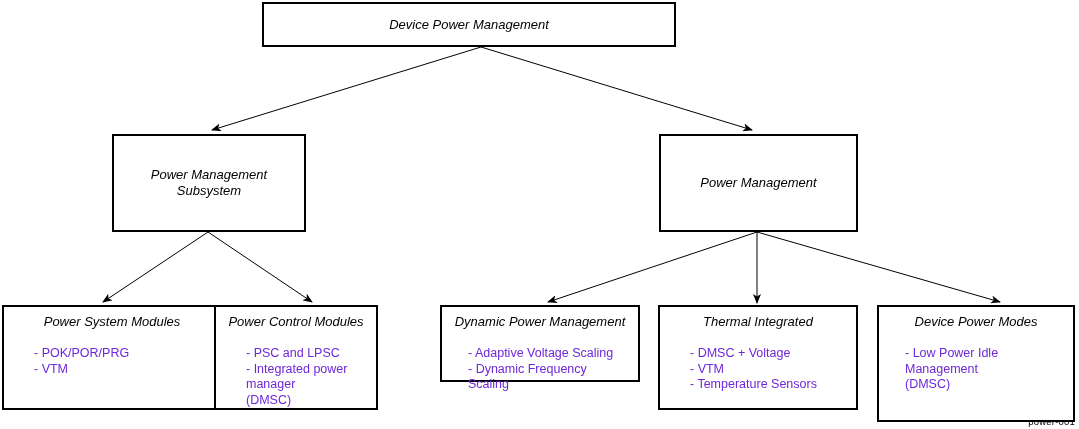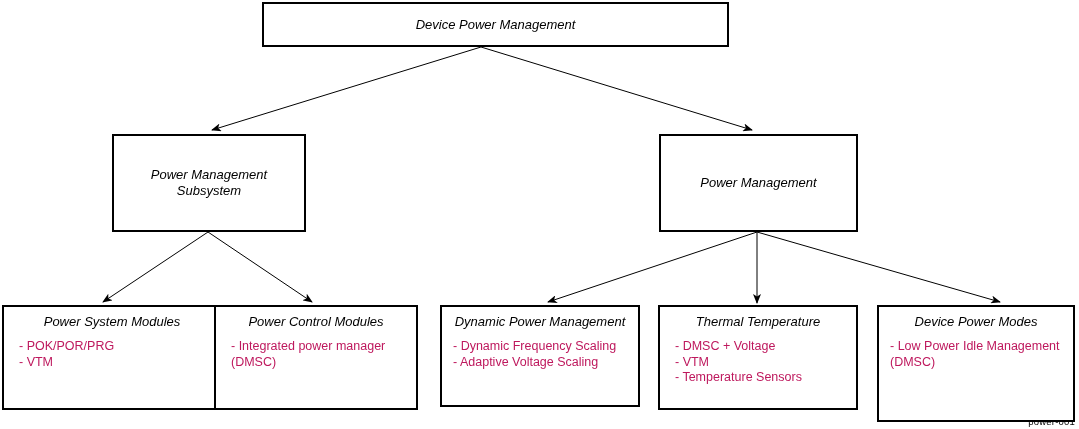--- a/index.html
+++ b/index.html
@@ -34,25 +34,25 @@
   .node-title {
     font-style: italic;
     font-size: 13px;
     line-height: 16px;
     color: #000000;
     text-align: center;
     white-space: pre-line;
   }
   .node-items {
     list-style: none;
-    margin: 1px;
+    margin: 16px;
     padding: 0;
     font-size: 12.5px;
     line-height: 15.5px;
-    color: #be185d;
+    color: #6d28d9;
     text-align: left;
   }
   .node-items li {
     margin: 0;
     padding: 0;
     white-space: pre-line;
   }
   
   .node.centered {
     display: flex;
@@ -102,59 +102,60 @@
 
     <line x1="208" y1="232" x2="312" y2="302" stroke="#000000" stroke-width="1" marker-end="url(#arrowhead)"></line>
 
     <line x1="757" y1="232" x2="548" y2="302" stroke="#000000" stroke-width="1" marker-end="url(#arrowhead)"></line>
 
     <line x1="757" y1="232" x2="757" y2="303" stroke="#000000" stroke-width="1" marker-end="url(#arrowhead)"></line>
 
     <line x1="757" y1="232" x2="1000" y2="302" stroke="#000000" stroke-width="1" marker-end="url(#arrowhead)"></line>
   </svg>
 
-  <div class="node centered" style="left:262px; top:2px; width:467px; height:45px;">
+  <div class="node centered" style="left:262px; top:2px; width:414px; height:45px;">
     <div class="node-title">Device Power Management</div>
   </div>
 
   <div class="node centered" style="left:112px; top:134px; width:194px; height:98px;">
     <div class="node-title">Power Management
 Subsystem</div>
   </div>
 
   <div class="node centered" style="left:659px; top:134px; width:199px; height:98px;">
     <div class="node-title">Power Management</div>
   </div>
 
   <div class="node leaf" style="left:2px; top:305px; width:220px; height:105px;">
     <div class="node-title">Power System Modules</div>
     <ul class="node-items">
       <li>- POK/POR/PRG</li>
       <li>- VTM</li>
     </ul>
   </div>
 
-  <div class="node leaf" style="left:214px; top:305px; width:204px; height:105px;">
+  <div class="node leaf" style="left:214px; top:305px; width:164px; height:105px;">
     <div class="node-title">Power Control Modules</div>
     <ul class="node-items">
+      <li>- PSC and LPSC</li>
       <li>- Integrated power manager
   (DMSC)</li>
     </ul>
   </div>
 
-  <div class="node leaf wide-items" style="left:440px; top:305px; width:200px; height:102px;">
+  <div class="node leaf wide-items" style="left:440px; top:305px; width:200px; height:77px;">
     <div class="node-title">Dynamic Power Management</div>
     <ul class="node-items">
+      <li>- Adaptive Voltage Scaling</li>
       <li>- Dynamic Frequency Scaling</li>
-      <li>- Adaptive Voltage Scaling</li>
     </ul>
   </div>
 
   <div class="node leaf" style="left:658px; top:305px; width:200px; height:105px;">
-    <div class="node-title">Thermal Temperature</div>
+    <div class="node-title">Thermal Integrated</div>
     <ul class="node-items">
       <li>- DMSC + Voltage</li>
       <li>- VTM</li>
       <li>- Temperature Sensors</li>
     </ul>
   </div>
 
   <div class="node leaf wide-items" style="left:877px; top:305px; width:198px; height:117px;">
     <div class="node-title">Device Power Modes</div>
     <ul class="node-items">

